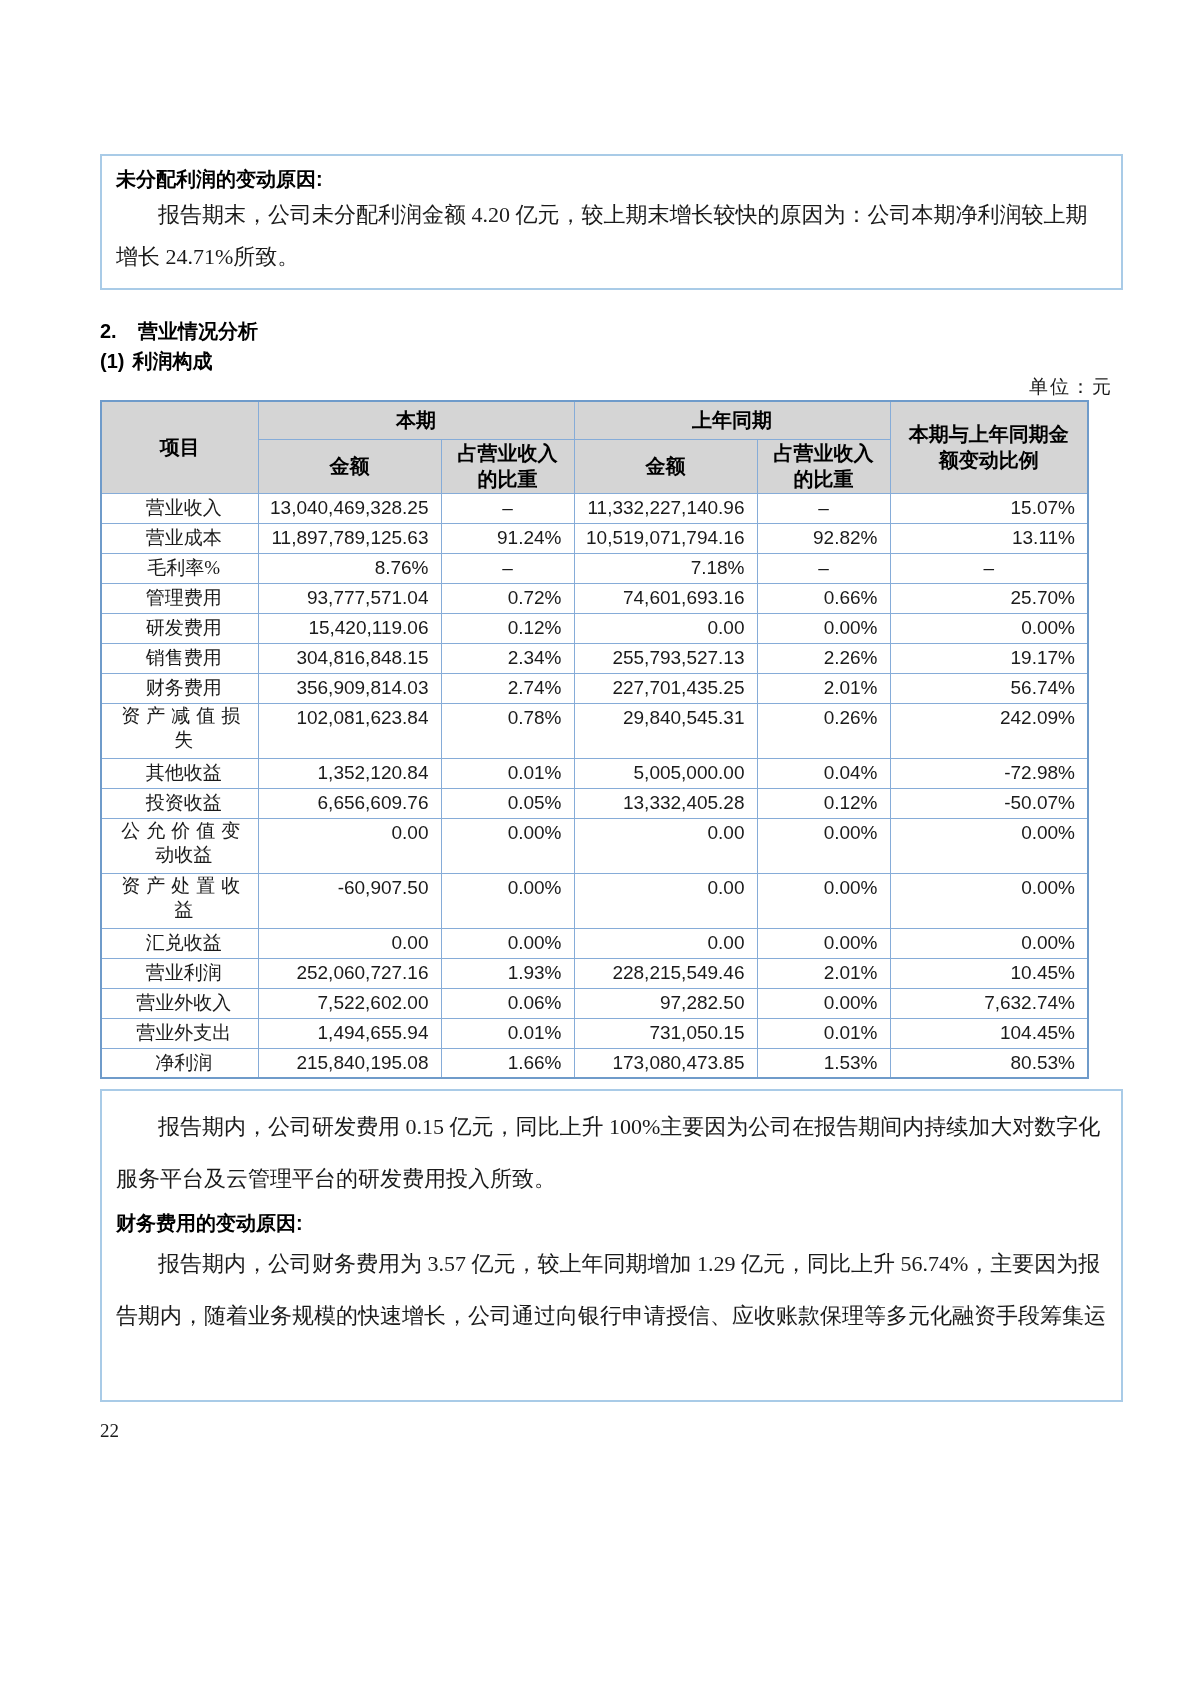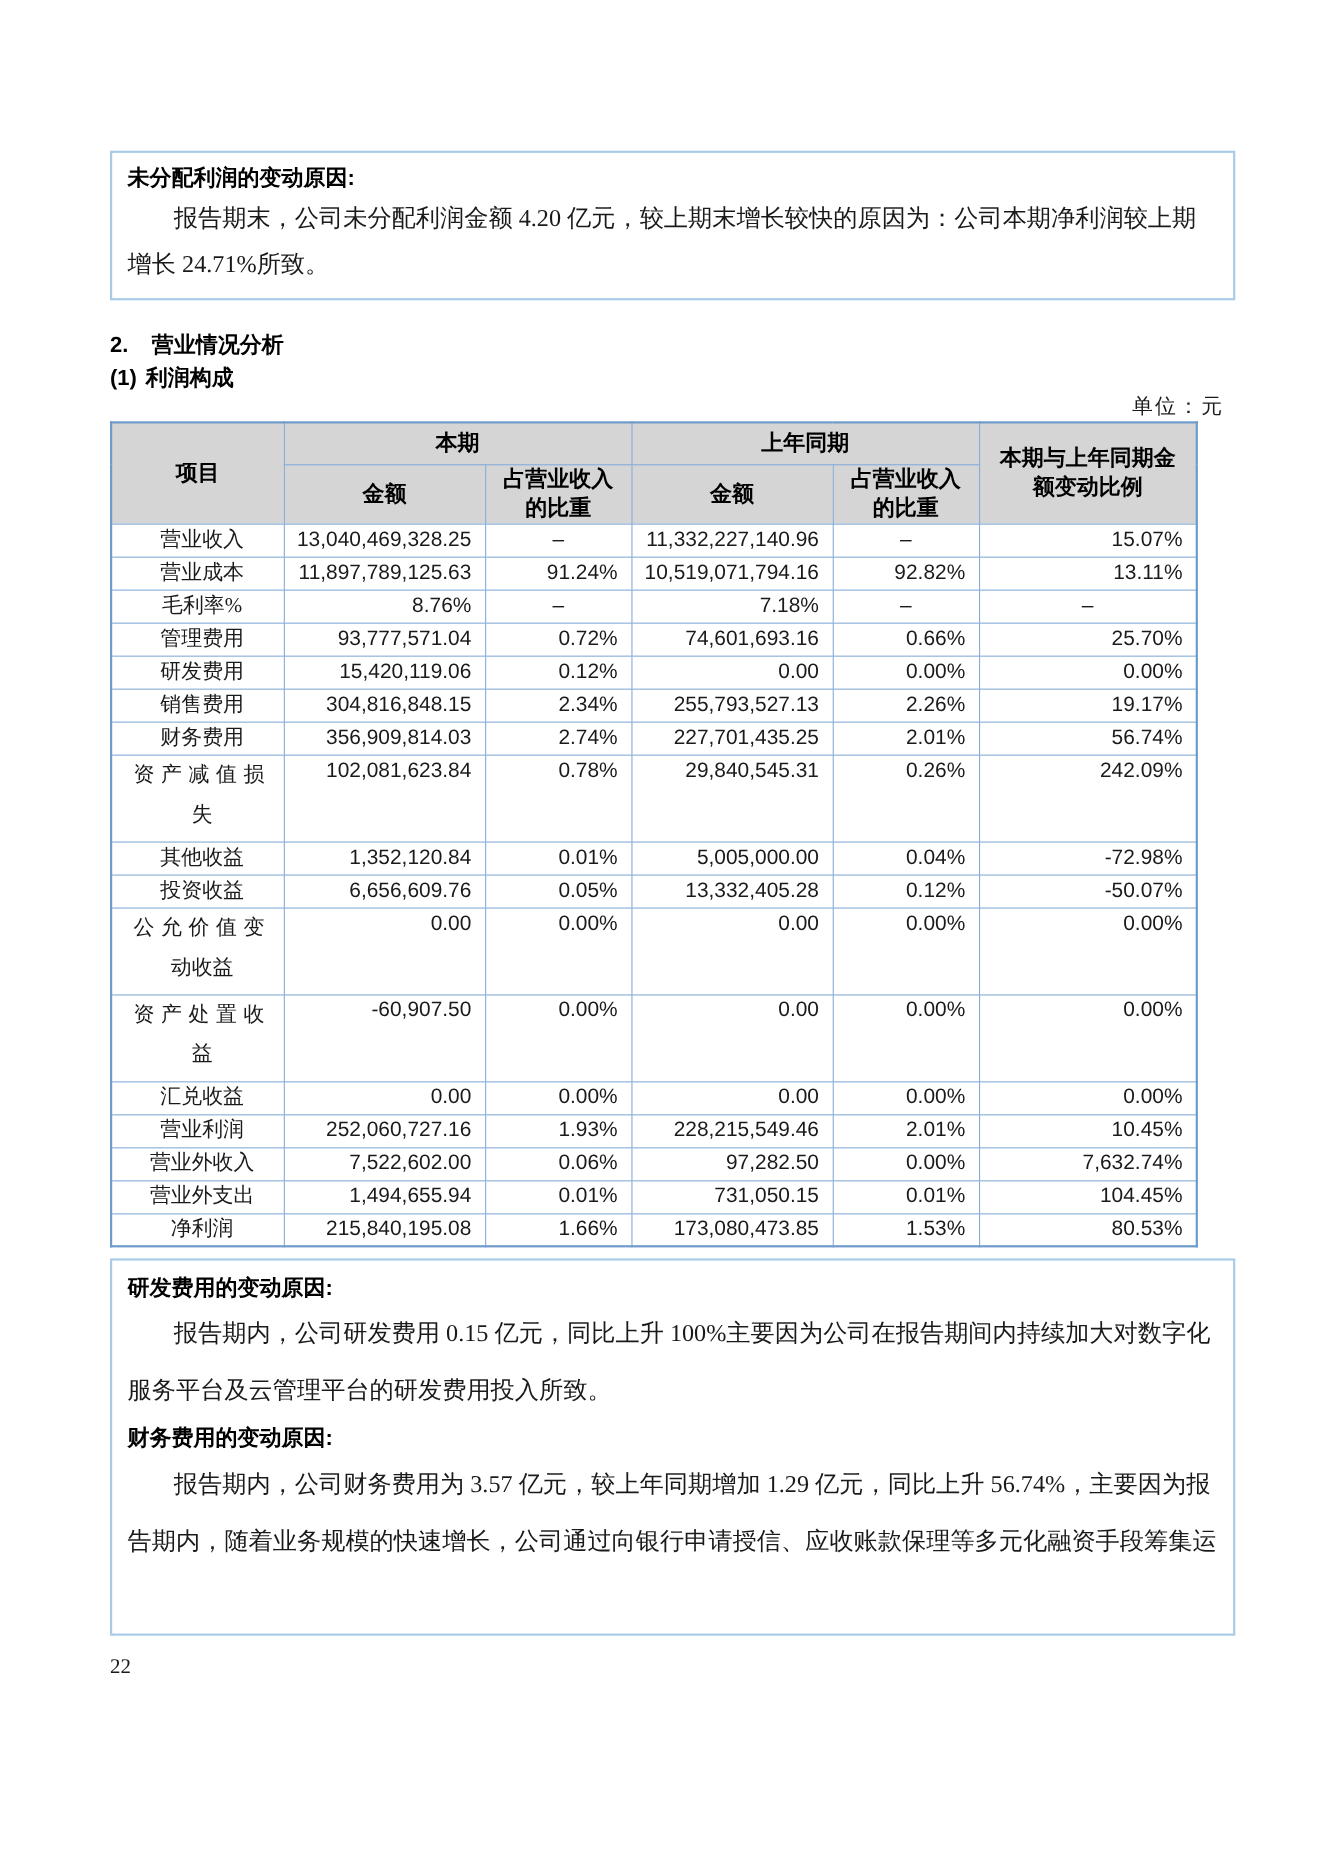--- a/index.html
+++ b/index.html
@@ -8,21 +8,21 @@
     --header-bg:#d5d5d5;
     --box-border:#a9cbe7;
     --text:#1a1a1a;
   }
   *{margin:0;padding:0;box-sizing:border-box;}
   html,body{width:1200px;height:1697px;overflow:hidden;}
   body{
     background:#ffffff;color:var(--text);
     font-family:"Liberation Serif","DejaVu Serif",serif;
   }
-  .content{position:absolute;left:100px;top:0;width:1023px;}
+  .content{position:absolute;left:100px;top:17px;width:1023px;}
 
   
   .callout{border:2px solid var(--box-border);background:#fff;}
   .box-retained{margin-top:137px;padding:8px 16px 10px 14px;}
   .box-reasons{margin-top:10px;padding:10px 16px 58px 14px;}
   .box-title{
     font-family:"Liberation Sans","DejaVu Sans",sans-serif;
     font-weight:bold;font-size:20px;line-height:30px;color:#000;
   }
   .para-line{font-size:22px;line-height:42px;white-space:pre;}
@@ -49,21 +49,21 @@
     font-weight:bold;font-size:20px;color:#000;
     text-align:center;vertical-align:middle;white-space:pre-line;line-height:26px;
   }
   tr.hrow1 th{height:38px;}
   tr.hrow2 th{height:54px;}
   table.profit td{height:30px;line-height:28px;vertical-align:top;font-size:19px;}
   td.lbl{
     font-family:"Liberation Serif","DejaVu Serif",serif;
     font-size:20px;text-align:center;padding-left:8px;white-space:pre-line;
   }
-  td.lbl.wrap{line-height:36px;padding-bottom:6px;font-family:Liberation Serif, serif;}
+  td.lbl.wrap{line-height:24px;padding-bottom:6px;font-family:Liberation Serif, serif;}
   td.lbl.wrap::first-line{letter-spacing:6px;}
   td.num{
     font-family:"Liberation Sans","DejaVu Sans",sans-serif;
     text-align:right;padding-right:12px;
   }
   td.ctr{
     font-family:"Liberation Sans","DejaVu Sans",sans-serif;
     text-align:center;
   }
 
@@ -255,21 +255,20 @@
         <td class="num">1.66%</td>
         <td class="num">173,080,473.85</td>
         <td class="num">1.53%</td>
         <td class="num">80.53%</td>
       </tr>
     </tbody>
   </table>
 
 
   <div class="callout box-reasons">
-    <div class="box-title">研发费用的变动原因:</div>
     <div class="para-line indent">报告期内，公司研发费用 0.15 亿元，同比上升 100%主要因为公司在报告期间内持续加大对数字化</div>
     <div class="para-line">服务平台及云管理平台的研发费用投入所致。</div>
     <div class="box-title block-gap">财务费用的变动原因:</div>
     <div class="para-line indent">报告期内，公司财务费用为 3.57 亿元，较上年同期增加 1.29 亿元，同比上升 56.74%，主要因为报</div>
     <div class="para-line">告期内，随着业务规模的快速增长，公司通过向银行申请授信、应收账款保理等多元化融资手段筹集运</div>
   </div>
 
   <div class="page-num">22</div>
 
 </div>

